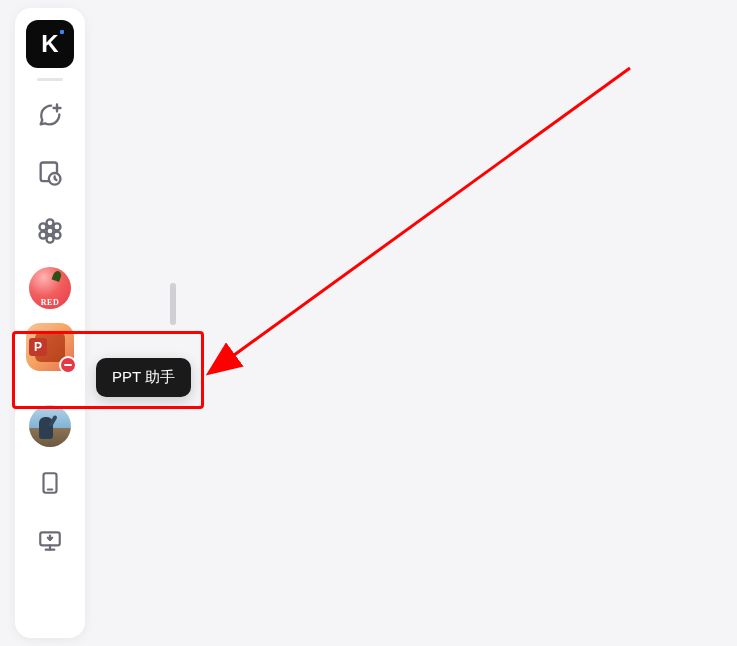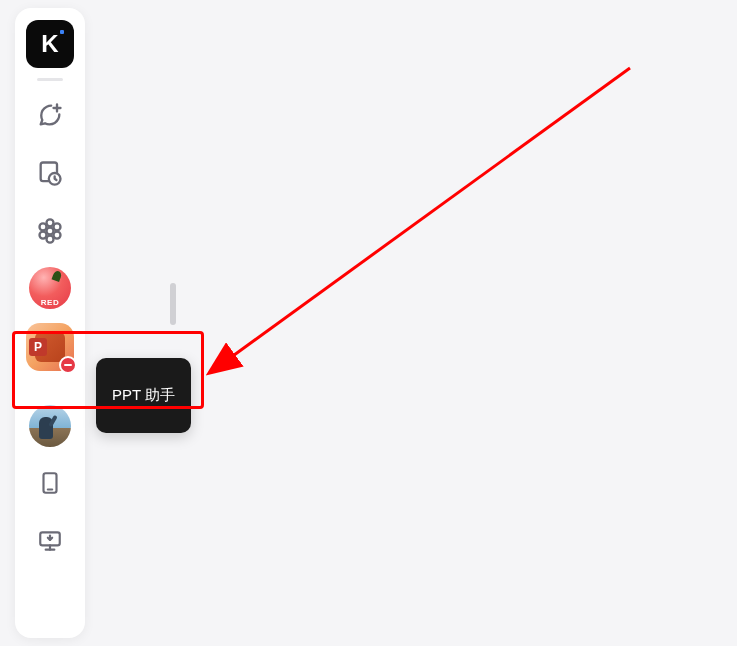--- a/index.html
+++ b/index.html
@@ -66,20 +66,21 @@
       border-radius: 12px;
       cursor: pointer;
     }
     .sidebar-icon-btn svg { stroke: #6b6b76; }
     .avatar-circle {
       width: 42px;
       height: 42px;
       border-radius: 50%;
       position: relative;
       cursor: pointer;
+      font-family: Liberation Serif, serif;
     }
     .avatar-red {
       background: radial-gradient(circle at 35% 25%, #ffb3b3 0%, #f25d5d 45%, #e63946 100%);
       display: flex;
       align-items: flex-end;
       justify-content: center;
       overflow: hidden;
     }
     .avatar-red::before {
       content: '';
@@ -177,21 +178,21 @@
       transform: rotate(30deg);
       border-radius: 2px;
     }
     .sidebar-gap { flex: 0 0 6px; }
     .tooltip {
       position: absolute;
       left: 96px;
       top: 358px;
       background: #1a1a1a;
       color: #fff;
-      padding: 28px 16px;
+      padding: 10px 16px;
       border-radius: 10px;
       font-size: 15px;
       font-weight: 500;
       white-space: nowrap;
       box-shadow: 0 4px 14px rgba(0,0,0,0.18);
     }
     .highlight-box {
       position: absolute;
       left: 12px;
       top: 331px;

